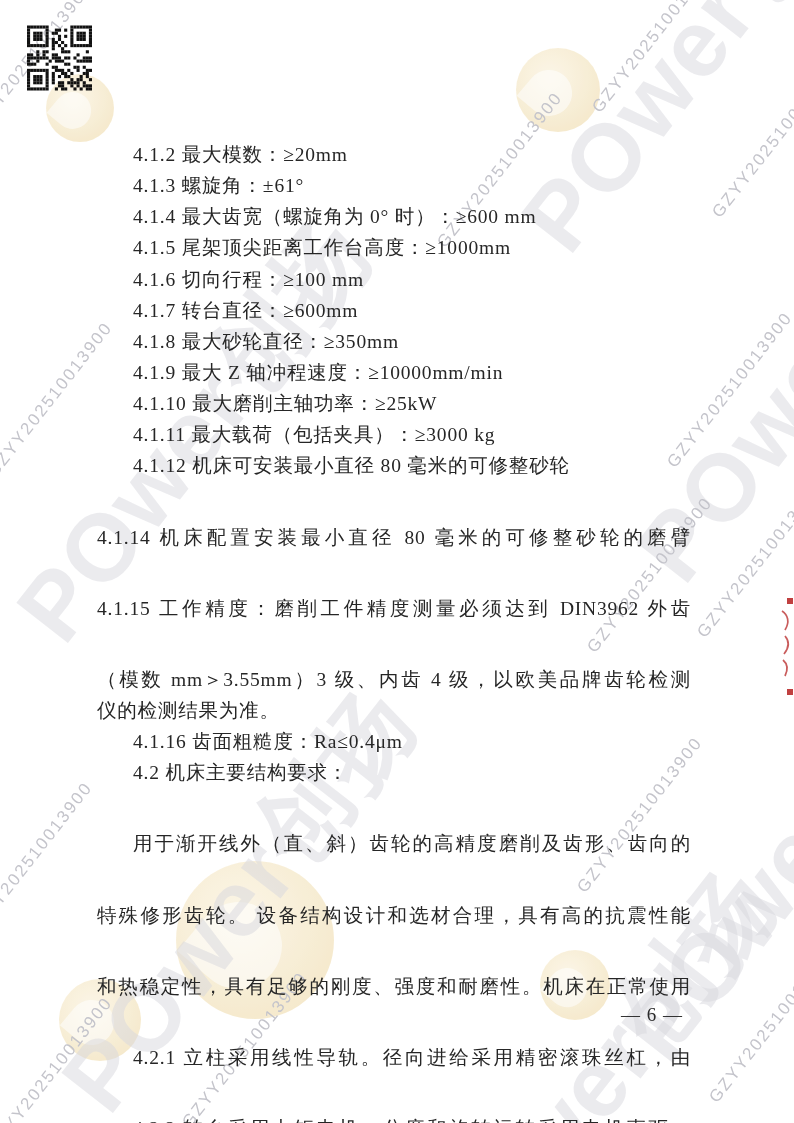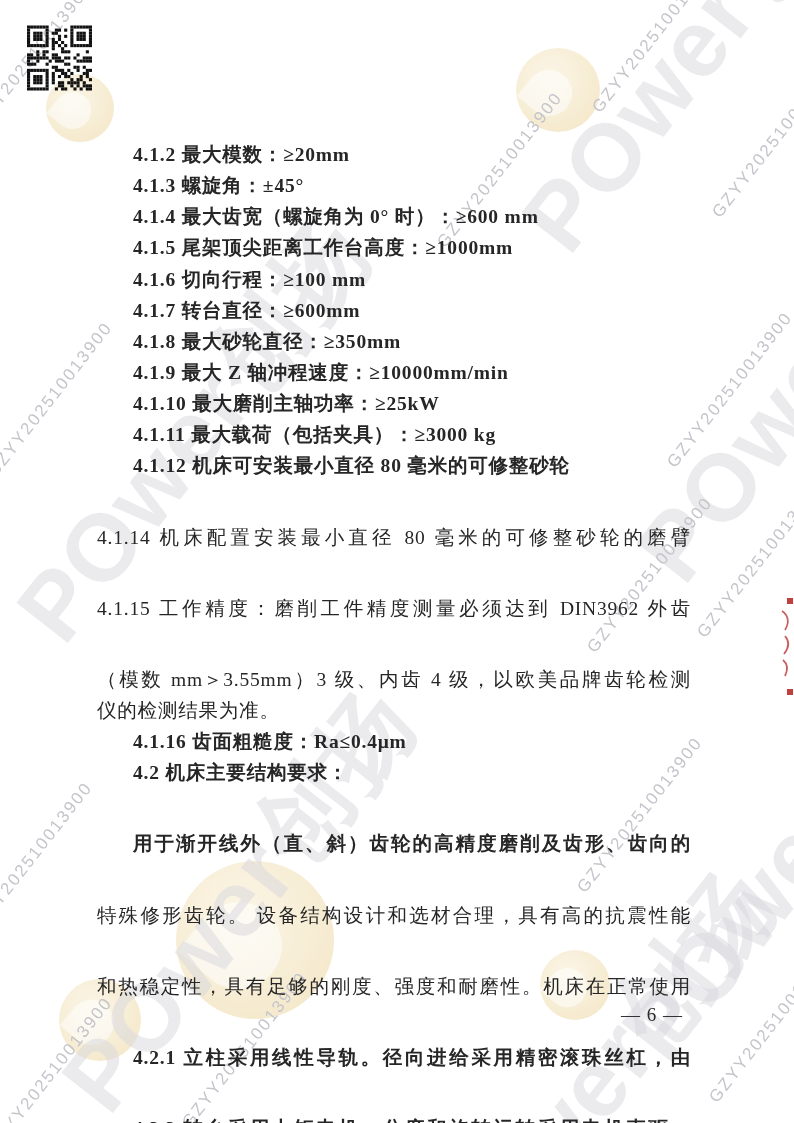--- a/index.html
+++ b/index.html
@@ -38,21 +38,21 @@
   .qr{position:absolute;left:27px;top:25px;width:65px;height:66px;}
   
   .content{
     position:absolute;top:139px;left:97px;width:594px;
   }
   .line{
     height:31.15px;line-height:31.15px;
     font-size:19.5px;color:#262626;
     letter-spacing:.8px;
   }
-  .line.ind2{padding-left:36px;font-weight:bold;}
+  .line.ind2{padding-left:36px;}
   .line.j{text-align:justify;text-align-last:justify;margin-top:40px;}
   
   .page-number{
     position:absolute;left:610px;top:1004px;width:84px;
     text-align:center;font-size:19px;color:#2b2b2b;
     letter-spacing:1px;
   }
   
   .red-marks{position:absolute;left:779px;top:595px;width:15px;height:104px;}
 </style>
@@ -310,21 +310,21 @@
       <rect x="33" y="60" width="3" height="3"></rect>
       <rect x="36" y="60" width="3" height="3"></rect>
       <rect x="45" y="60" width="3" height="3"></rect>
       <rect x="51" y="60" width="3" height="3"></rect>
       <rect x="57" y="60" width="3" height="3"></rect>
       <rect x="60" y="60" width="3" height="3"></rect>
     </svg>
 
   <div class="content" style="color: rgb(38, 38, 38);">
       <div class="line ind2">4.1.2 最大模数：≥20mm</div>
-      <div class="line ind2">4.1.3 螺旋角：±45°</div>
+      <div class="line ind2">4.1.3 螺旋角：±61°</div>
       <div class="line ind2">4.1.4 最大齿宽（螺旋角为 0° 时）：≥600 mm</div>
       <div class="line ind2">4.1.5 尾架顶尖距离工作台高度：≥1000mm</div>
       <div class="line ind2">4.1.6 切向行程：≥100 mm</div>
       <div class="line ind2">4.1.7 转台直径：≥600mm</div>
       <div class="line ind2">4.1.8 最大砂轮直径：≥350mm</div>
       <div class="line ind2">4.1.9 最大 Z 轴冲程速度：≥10000mm/min</div>
       <div class="line ind2">4.1.10 最大磨削主轴功率：≥25kW</div>
       <div class="line ind2">4.1.11 最大载荷（包括夹具）：≥3000 kg</div>
       <div class="line ind2">4.1.12 机床可安装最小直径 80 毫米的可修整砂轮</div>
       <div class="line ind0 j">4.1.14 机床配置安装最小直径 80 毫米的可修整砂轮的磨臂</div>

